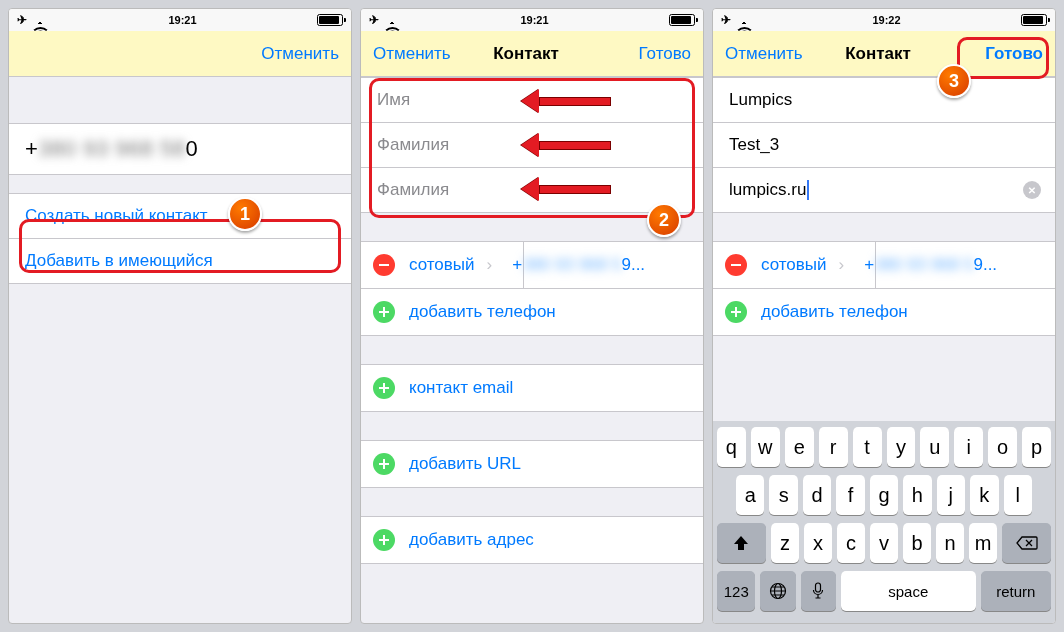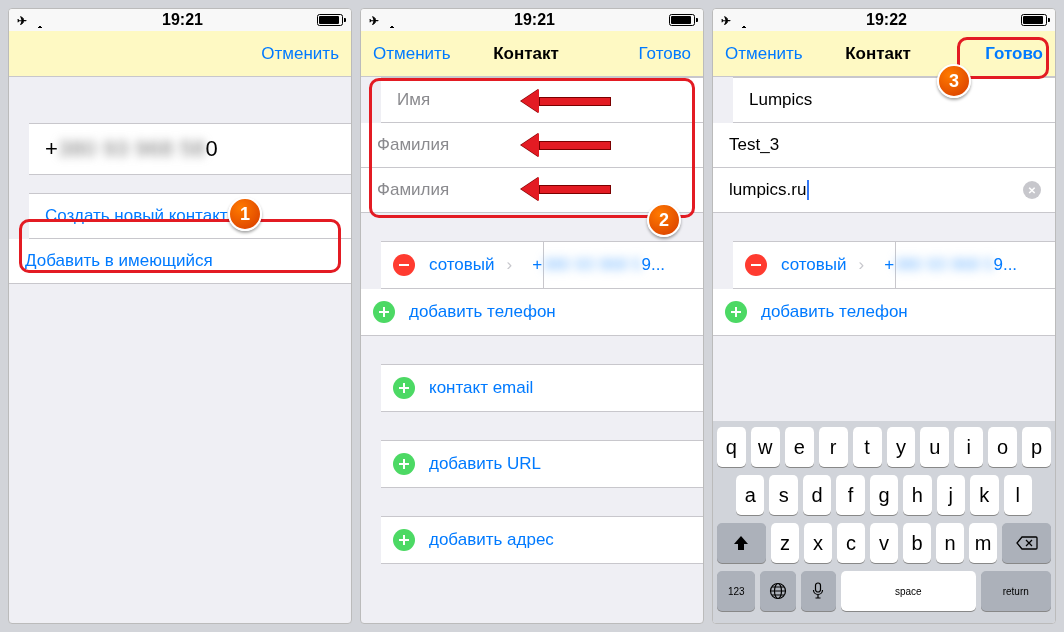--- a/index.html
+++ b/index.html
@@ -1,36 +1,36 @@
 <!DOCTYPE html>
 <html><head>
 <meta charset="utf-8">
 <style>
   * { box-sizing: border-box; margin: 0; padding: 0; font-family: -apple-system, "Helvetica Neue", Helvetica, Arial, sans-serif; }
   body { width: 1064px; height: 632px; background: #d2d4d9; display: flex; gap: 8px; padding: 8px; position: relative; }
   .phone { flex: 1; background: #efeff4; border-radius: 4px; overflow: hidden; position: relative; border: 1px solid #bbb; display: flex; flex-direction: column; }
-  .statusbar { height: 22px; background: #f8f8f8; display: flex; align-items: center; justify-content: space-between; padding: 0 8px; font-size: 16px; font-weight: 600; color: #000; border-bottom: 0; }
+  .statusbar { height: 22px; background: #f8f8f8; display: flex; align-items: center; justify-content: space-between; padding: 0 8px; font-size: 11px; font-weight: 600; color: #000; border-bottom: 0; }
   .sb-left, .sb-right { display: flex; align-items: center; gap: 6px; }
   .plane::before { content: "✈"; font-size: 12px; }
   .wifi::before { content: ""; display: inline-block; width: 14px; height: 10px; background: radial-gradient(circle at 50% 100%, #000 0 2px, transparent 2px); position: relative; }
   .wifi { position: relative; width: 15px; height: 12px; }
   .wifi svg { width: 15px; height: 12px; display: block; }
   .battery { width: 26px; height: 12px; border: 1.2px solid #000; border-radius: 2.5px; position: relative; }
   .battery::after { content: ""; position: absolute; right: -4px; top: 3px; width: 2px; height: 4px; background: #000; border-radius: 0 1px 1px 0; }
   .battery::before { content: ""; position: absolute; left: 1px; top: 1px; bottom: 1px; width: 20px; background: #000; border-radius: 1px; }
 
   .navbar { height: 46px; background: #fef9c3; border-bottom: 1px solid #c8c7cc; display: flex; align-items: center; justify-content: space-between; padding: 0 12px; position: relative; }
   .nav-left, .nav-right { color: #007aff; font-size: 17px; min-width: 80px; }
   .nav-right { text-align: right; font-weight: 500; }
   .nav-title { position: absolute; left: 0; right: 12px; text-align: center; font-size: 17px; font-weight: 600; color: #000; pointer-events: none; }
 
   .content { flex: 1; overflow: hidden; }
 
   .cell { background: #fff; border-bottom: 1px solid #c8c7cc; padding: 12px 16px; font-size: 17px; display: flex; align-items: center; min-height: 44px; position: relative; }
-  .cell.bt { border-top: 1px solid #c8c7cc; margin-left: 20px; }
+  .cell.bt { border-top: 1px solid #c8c7cc; }
   .link { color: #007aff; }
   .placeholder-text { color: #8a8a8e; }
   .value-text { color: #000; }
   .section-gap { height: 28px; }
   .small-gap { height: 18px; }
 
   .phone-number { color: #000; font-size: 22px; letter-spacing: 0.5px; }
   .blur { filter: blur(5px); color: #777; }
 
   .icon-circle { width: 22px; height: 22px; border-radius: 50%; display: inline-flex; align-items: center; justify-content: center; color: #fff; font-size: 16px; font-weight: 700; margin-right: 14px; flex-shrink: 0; }
@@ -62,21 +62,21 @@
 
   
   .keyboard { background: #d1d4da; padding: 6px 4px 4px; }
   .krow { display: flex; justify-content: center; gap: 5px; margin-bottom: 8px; }
   .key { background: #fff; border-radius: 5px; box-shadow: 0 1px 0 #888; height: 40px; flex: 1; display: flex; align-items: center; justify-content: center; font-size: 20px; color: #000; }
   .key.func { background: #acb1ba; font-size: 15px; }
   .key.space { flex: 4.2; font-size: 15px; }
   .key.return { flex: 2.2; background: #acb1ba; font-size: 15px; }
   .key.shift, .key.bksp { flex: 1.3; background: #acb1ba; }
   .row2pad { width: 14px; }
-  .krow.bottom .key { font-size: 10px; }
+  .krow.bottom .key { font-size: 15px; }
   .krow.bottom .key.n123 { flex: 1.2; }
   .krow.bottom .key.globe, .krow.bottom .key.mic { flex: 1.1; }
 
 </style>
 </head>
 <body>
 
 <div class="phone">
   <div class="statusbar">
     <span class="sb-left">

